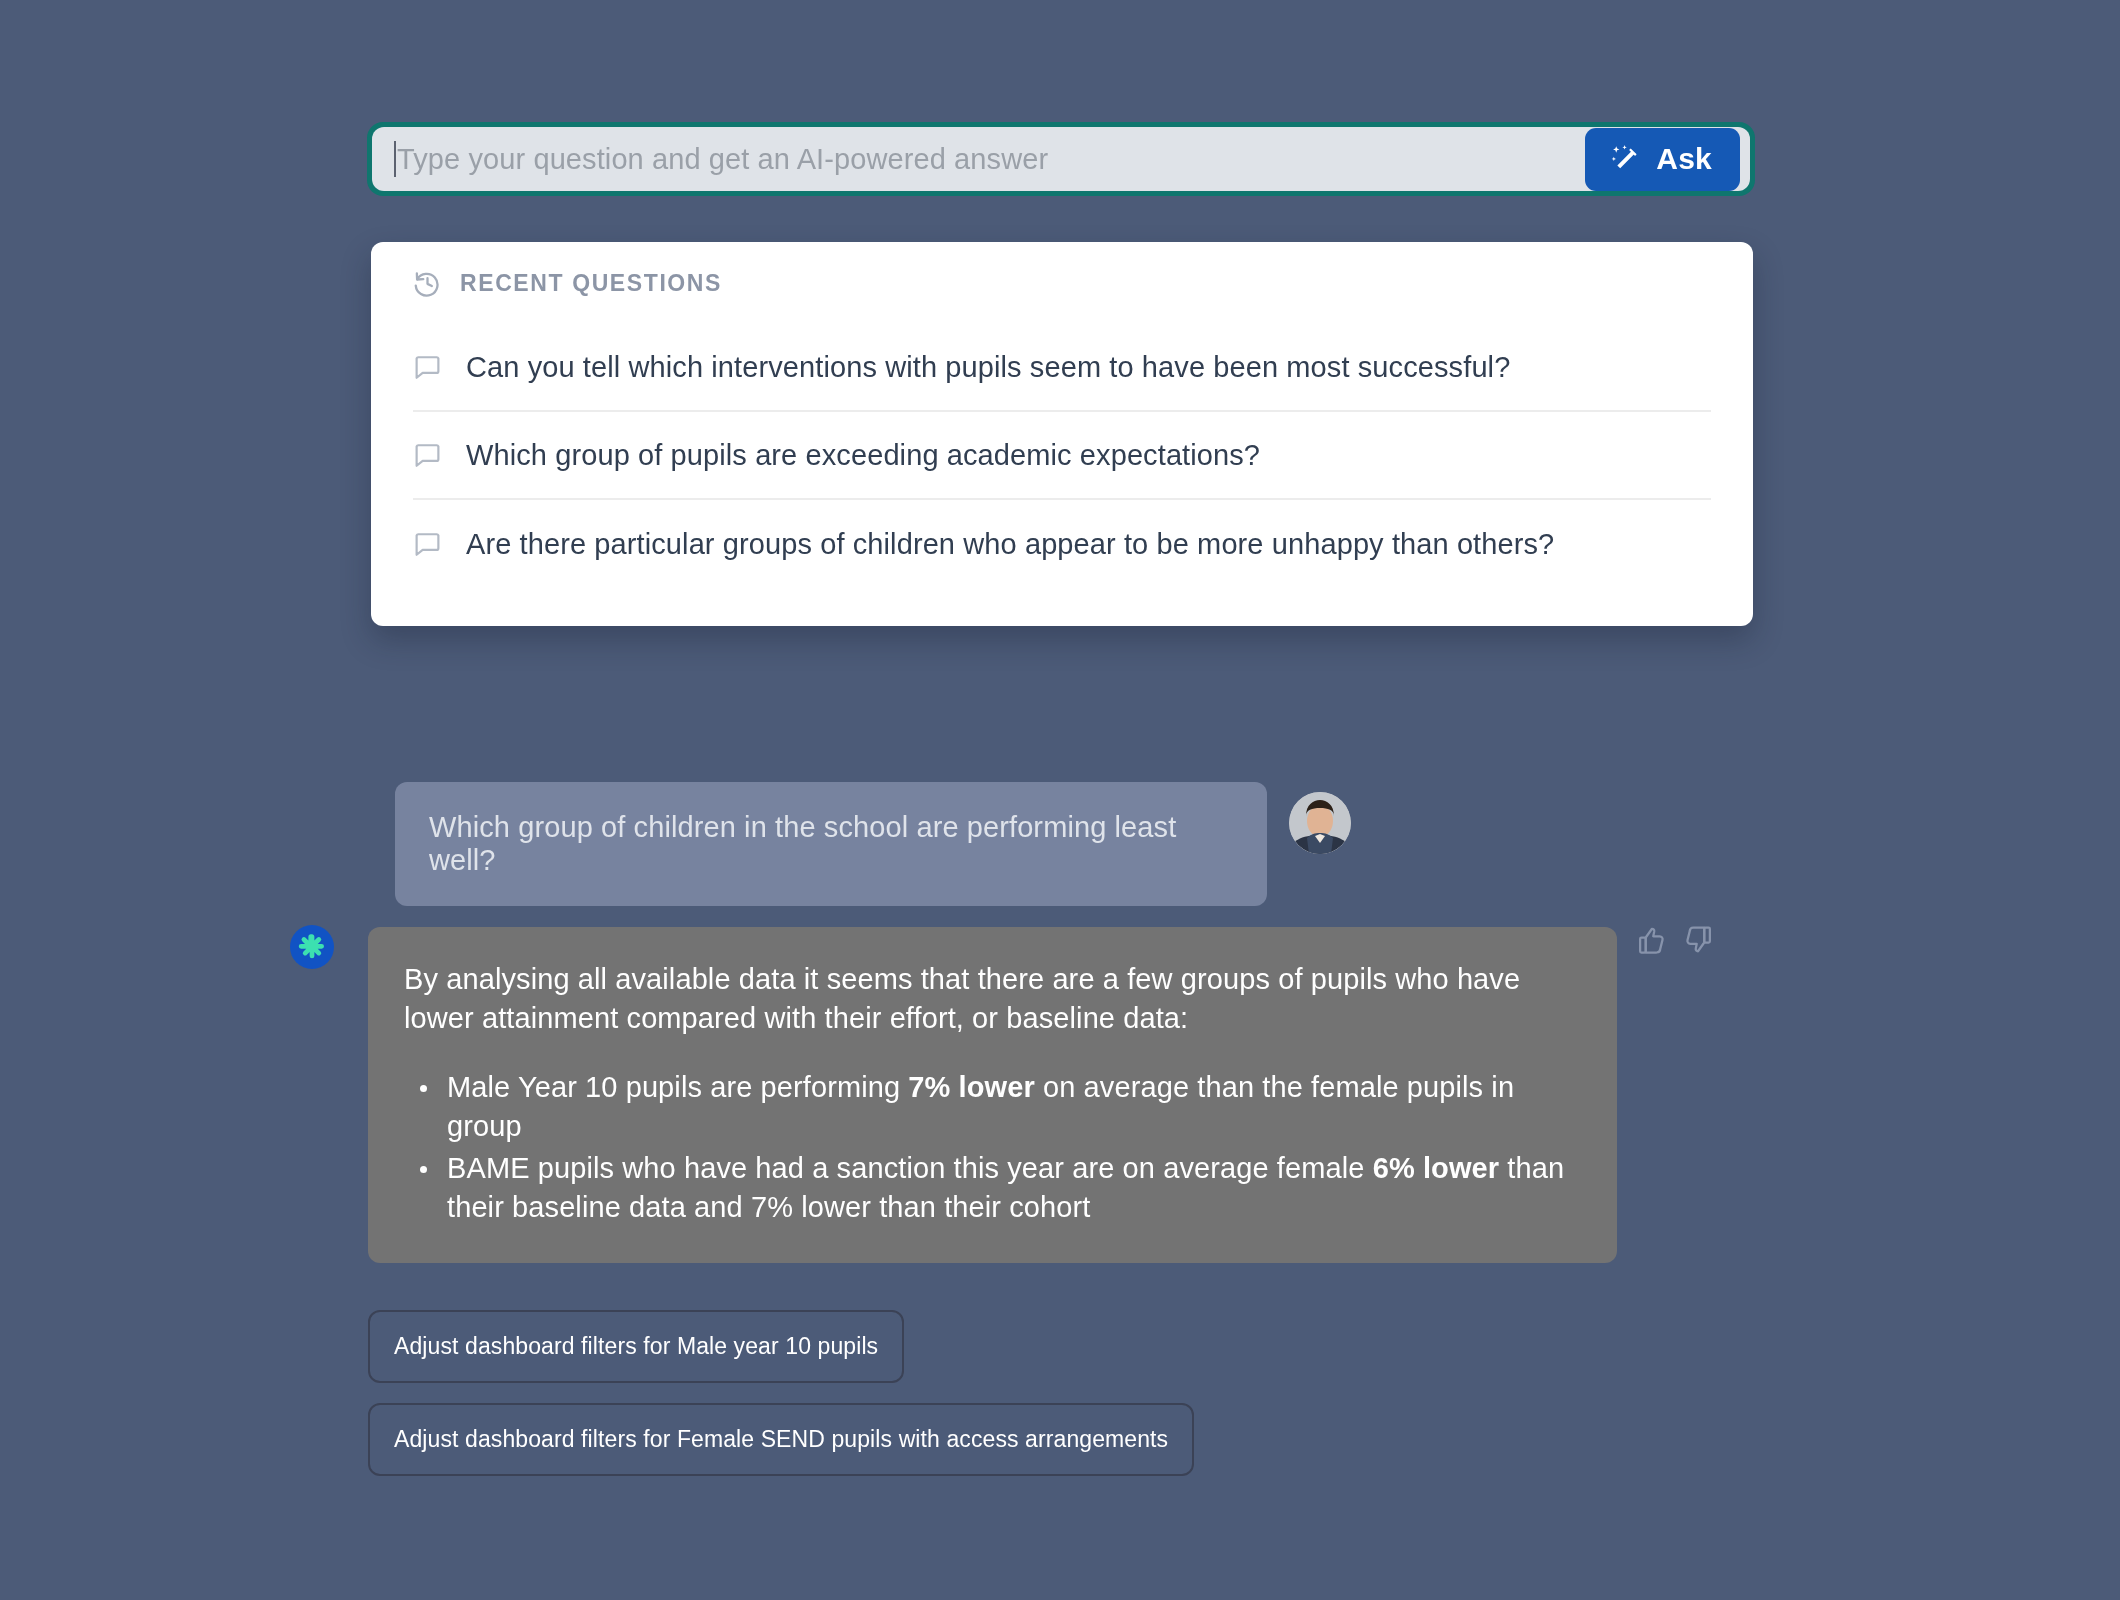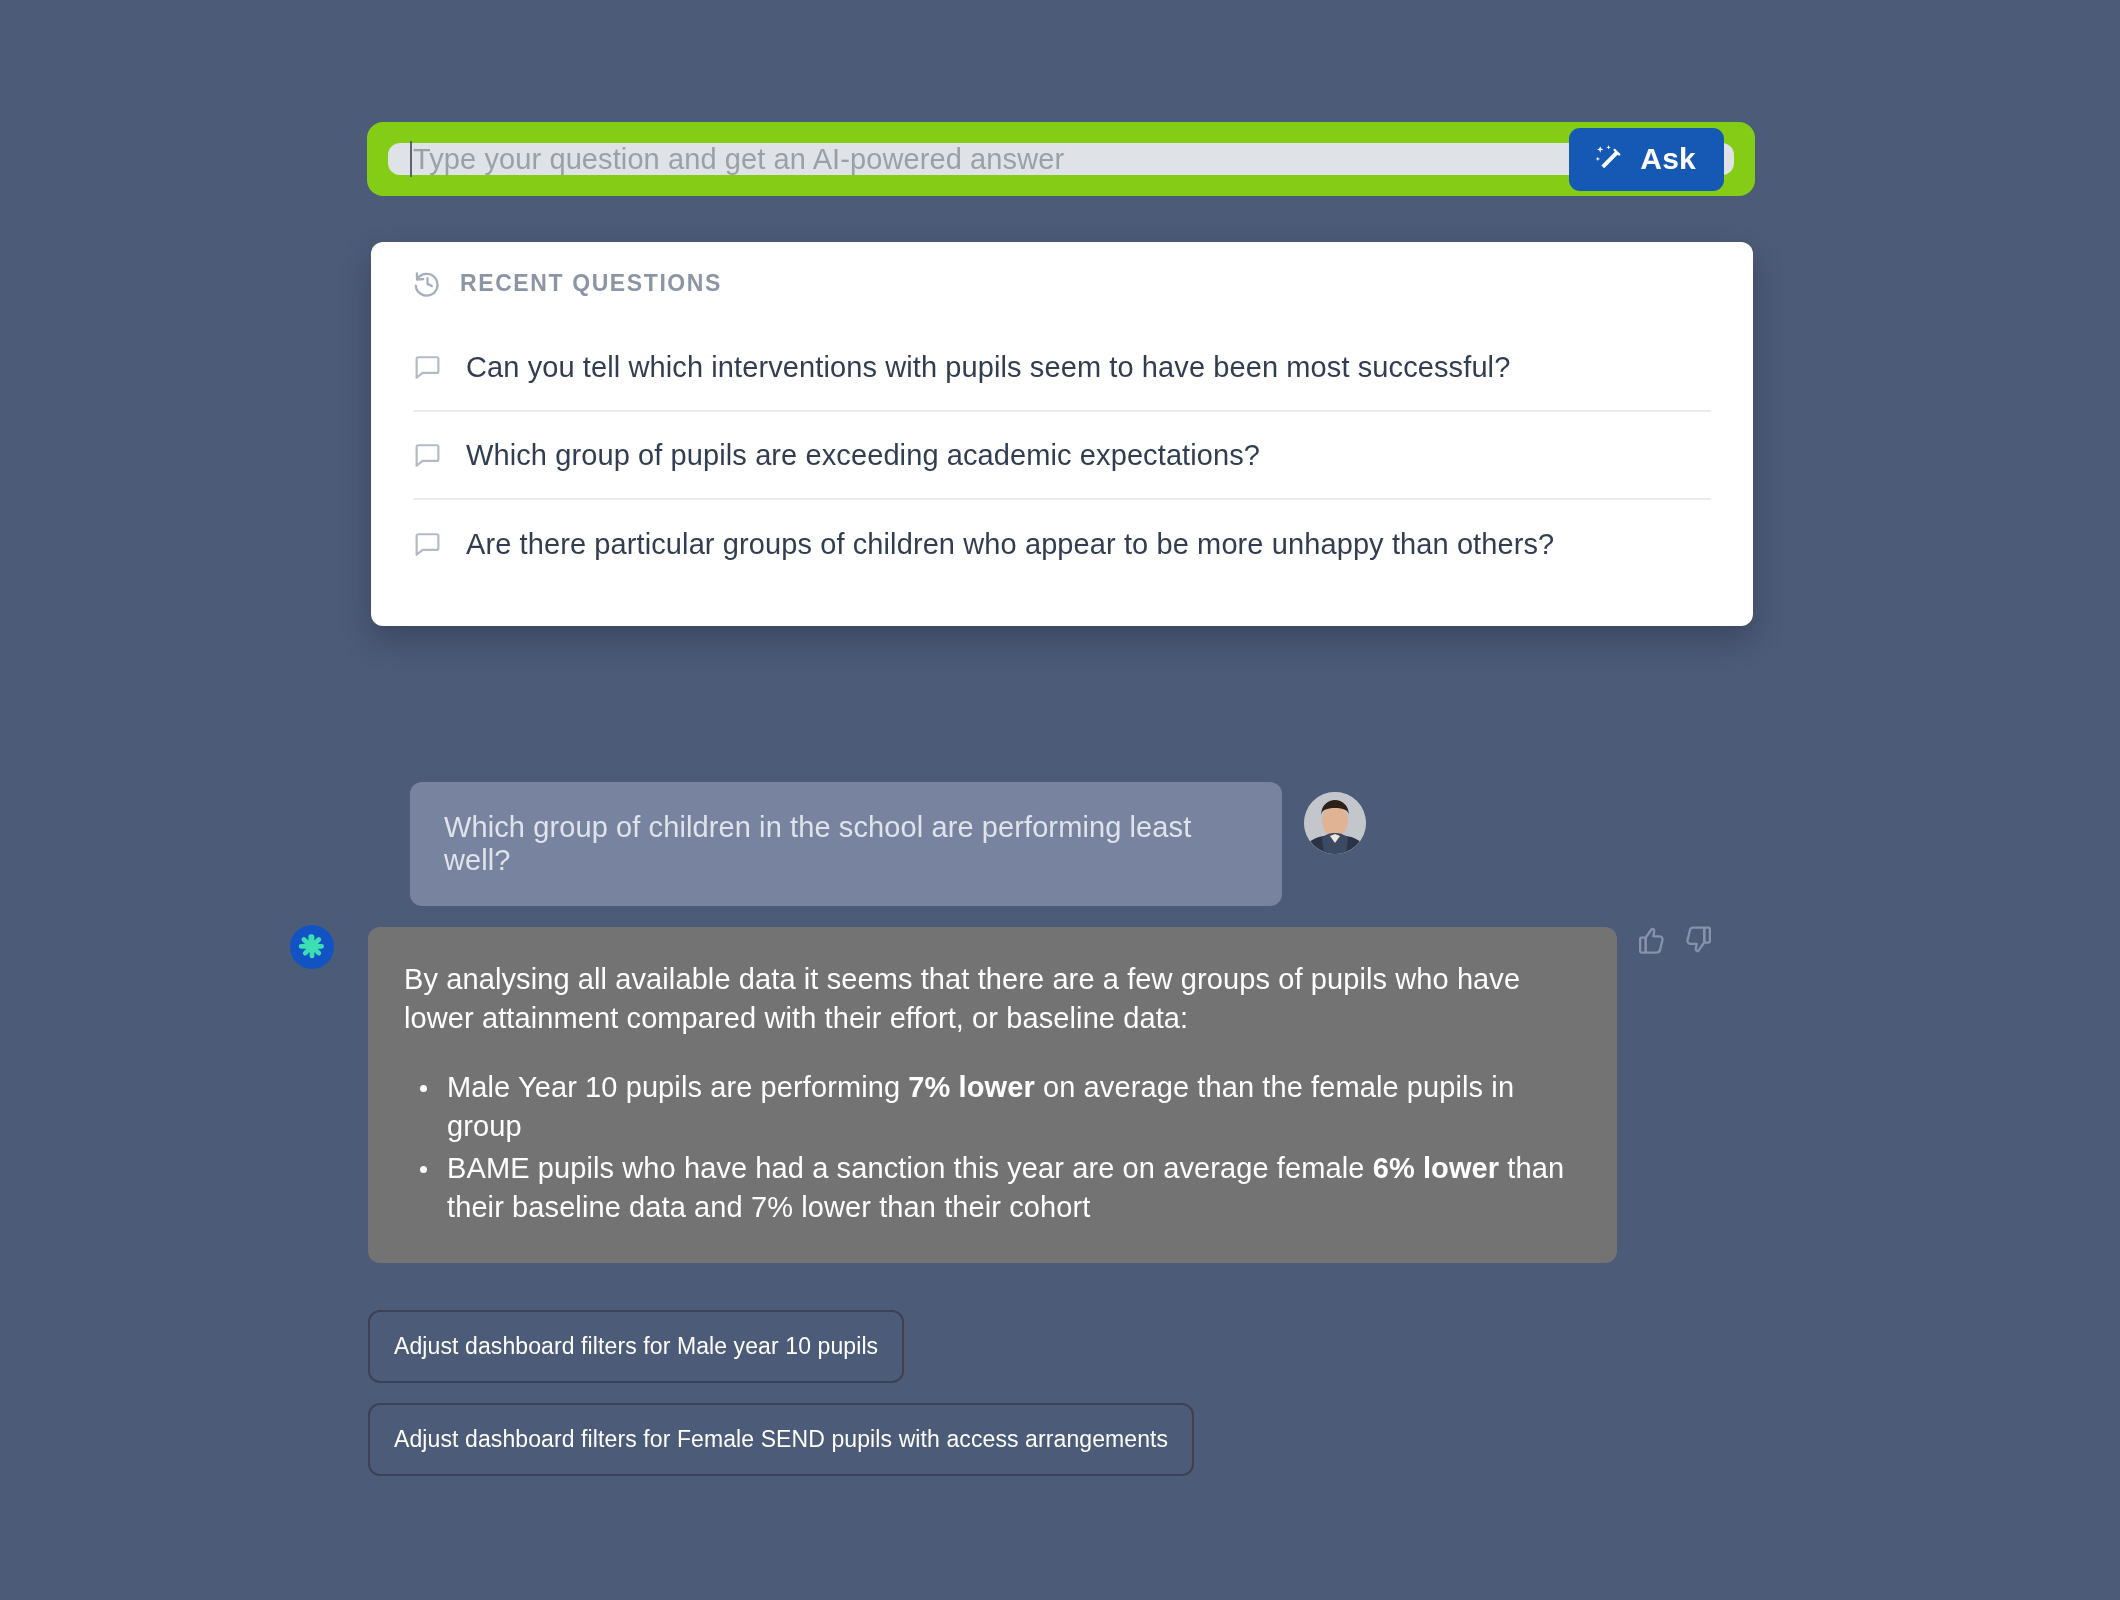--- a/index.html
+++ b/index.html
@@ -16,23 +16,23 @@
     position: relative;
   }
 
   
   #search-wrap {
     position: absolute;
     left: 367px;
     top: 122px;
     width: 1388px;
     height: 74px;
-    background: #84cc16;
+    background: #0f766e;
     border-radius: 16px;
-    padding: 21px;
+    padding: 5px;
   }
   #search-inner {
     width: 100%;
     height: 100%;
     background: #dfe3e8;
     border-radius: 12px;
     display: flex;
     align-items: center;
     padding: 0 10px 0 22px;
     position: relative;
@@ -115,21 +115,21 @@
   .recent-text {
     font-size: 29px;
     color: #313e51;
     letter-spacing: .1px;
     white-space: nowrap;
   }
 
   
   #user-row {
     position: absolute;
-    left: 15px;
+    left: 0;
     top: 782px;
     width: 1716px;
     display: flex;
     justify-content: flex-end;
     align-items: flex-start;
     padding-right: 365px;
   }
   #user-bubble {
     background: #77839f;
     border-radius: 12px;

